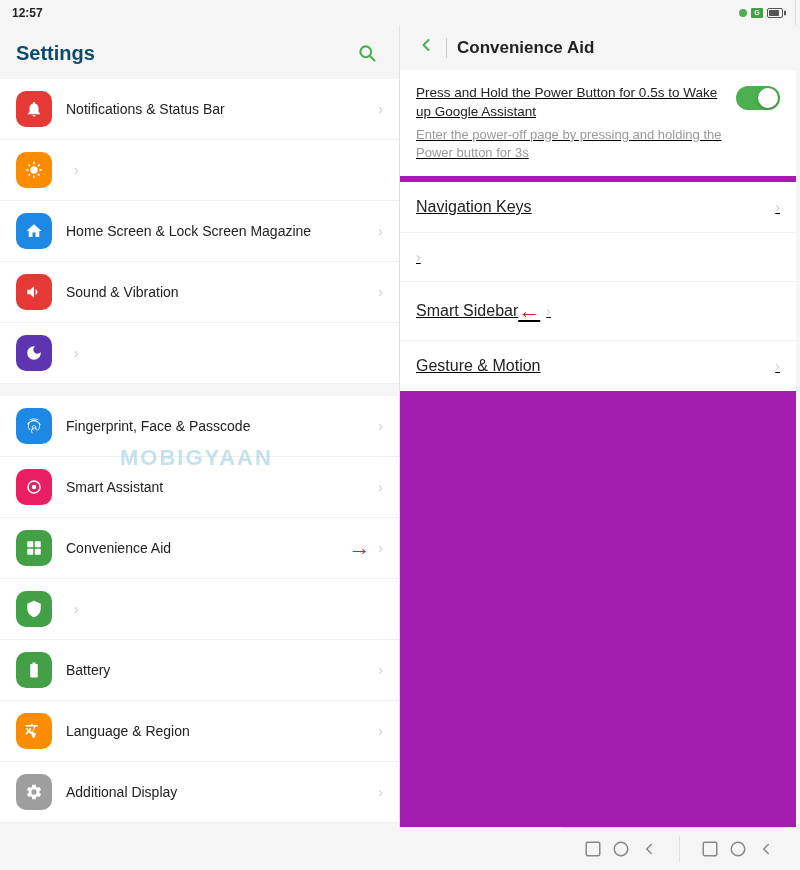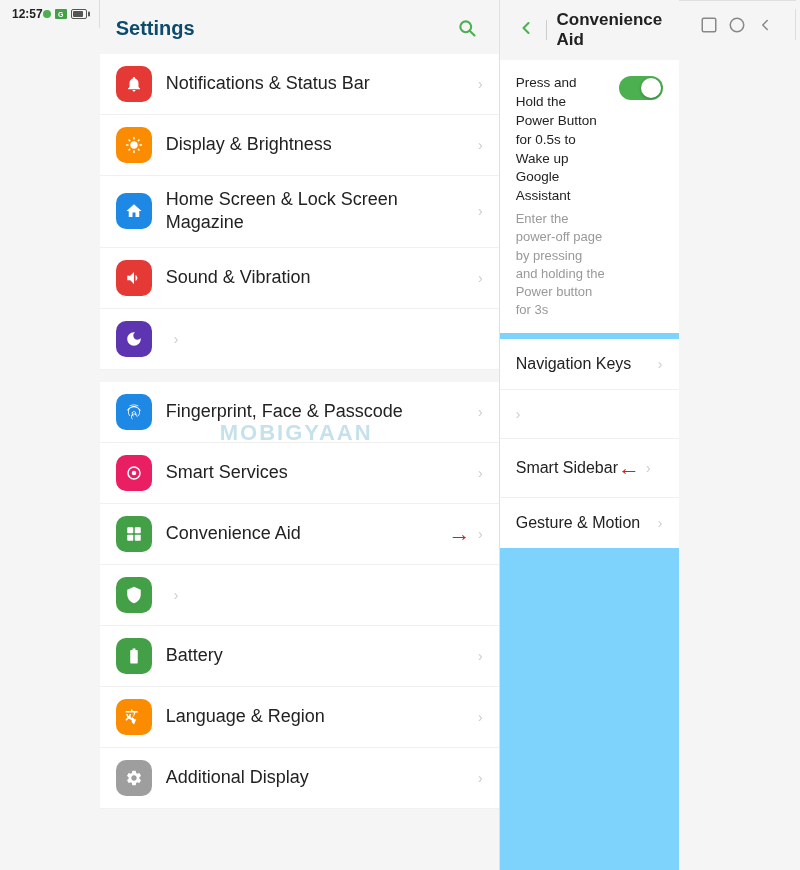--- a/index.html
+++ b/index.html
@@ -108,21 +108,21 @@
       border-radius: 10px;
       display: flex; align-items: center; justify-content: center;
       margin-right: 14px;
       flex-shrink: 0;
       font-size: 18px;
       color: white;
     }
 
     .item-text {
       flex: 1;
-      font-size: 18px;
+      font-size: 14px;
       color: #222;
       line-height: 1.3;
     }
 
     .item-arrow {
       color: #ccc;
       font-size: 14px;
       margin-left: 8px;
     }
 
@@ -169,21 +169,22 @@
     }
     .right-header-title {
       font-size: 17px;
       font-weight: 600;
       color: #222;
     }
 
     .right-content {
       flex: 1;
       overflow-y: auto;
-      background: #7dd3fc;
+      background: #a21caf;
+      text-decoration: underline;
     }
 
     .right-card {
       background: white;
       margin-bottom: 6px;
       padding: 14px 16px;
     }
 
     .toggle-row {
       display: flex;
@@ -289,21 +290,21 @@
     }
     .nav-divider {
       width: 1px;
       background: #ddd;
       margin: 8px 0;
     }
   </style>
 </head>
 <body>
 
-<div style="position:relative; width:796px; height:870px; overflow:hidden; display:flex; ">
+<div style="position:relative; width:796px; height:870px; overflow:hidden; display:flex; flex-direction:column;align-items:flex-end;">
 
   <div class="status-bars">
 
     <div class="status-bar" style="border-right:1px solid #ddd;">
       <span class="time">12:57</span>
       <div class="icons">
         <div class="notif-dot"></div>
         <div class="sim-icon" style="background:#43a047;">G</div>
         <div class="status-icon-box">
           <div class="battery-fill" style="width:70%;"></div>
@@ -339,21 +340,20 @@
             </div>
             <span class="item-text">Notifications &amp; Status Bar</span>
             <span class="item-arrow">›</span>
           </div>
           <div class="settings-item">
             <div class="item-icon" style="background:#fb8c00;">
               <svg width="18" height="18" viewBox="0 0 24 24" fill="white">
                   <path d="M12 7c-2.76 0-5 2.24-5 5s2.24 5 5 5 5-2.24 5-5-2.24-5-5-5zM2 13h2c.55 0 1-.45 1-1s-.45-1-1-1H2c-.55 0-1 .45-1 1s.45 1 1 1zm18 0h2c.55 0 1-.45 1-1s-.45-1-1-1h-2c-.55 0-1 .45-1 1s.45 1 1 1zM11 2v2c0 .55.45 1 1 1s1-.45 1-1V2c0-.55-.45-1-1-1s-1 .45-1 1zm0 18v2c0 .55.45 1 1 1s1-.45 1-1v-2c0-.55-.45-1-1-1s-1 .45-1 1zM5.99 4.58c-.39-.39-1.03-.39-1.41 0-.39.39-.39 1.03 0 1.41l1.06 1.06c.39.39 1.03.39 1.41 0s.39-1.03 0-1.41L5.99 4.58zm12.37 12.37c-.39-.39-1.03-.39-1.41 0-.39.39-.39 1.03 0 1.41l1.06 1.06c.39.39 1.03.39 1.41 0 .39-.39.39-1.03 0-1.41l-1.06-1.06zm1.06-10.96c.39-.39.39-1.03 0-1.41-.39-.39-1.03-.39-1.41 0l-1.06 1.06c-.39.39-.39 1.03 0 1.41s1.03.39 1.41 0l1.06-1.06zM7.05 18.36c.39-.39.39-1.03 0-1.41-.39-.39-1.03-.39-1.41 0l-1.06 1.06c-.39.39-.39 1.03 0 1.41s1.03.39 1.41 0l1.06-1.06z"></path>
                 </svg>
             </div>
-            <span class="item-text">Display &amp; Brightness</span>
             <span class="item-arrow">›</span>
           </div>
           <div class="settings-item">
             <div class="item-icon" style="background:#1e88e5;">
               <svg width="18" height="18" viewBox="0 0 24 24" fill="white">
                   <path d="M10 20v-6h4v6h5v-8h3L12 3 2 12h3v8z"></path>
                 </svg>
             </div>
             <span class="item-text">Home Screen &amp; Lock Screen Magazine</span>
             <span class="item-arrow">›</span>
@@ -389,21 +389,21 @@
             <span class="item-text">Fingerprint, Face &amp; Passcode</span>
             <span class="item-arrow">›</span>
           </div>
           <div class="settings-item">
             <div class="item-icon" style="background:#e91e63;">
               <svg width="18" height="18" viewBox="0 0 24 24" fill="white">
                   <circle cx="12" cy="12" r="8" stroke="white" stroke-width="2" fill="none"></circle>
                   <circle cx="12" cy="12" r="3" fill="white"></circle>
                 </svg>
             </div>
-            <span class="item-text">Smart Services</span>
+            <span class="item-text">Smart Assistant</span>
             <span class="item-arrow">›</span>
           </div>
           <div class="settings-item" style="background:#fff;">
             <div class="item-icon" style="background:#43a047;">
               <svg width="18" height="18" viewBox="0 0 24 24" fill="white">
                   <rect x="3" y="3" width="8" height="8" rx="1" fill="white"></rect>
                   <rect x="13" y="3" width="8" height="8" rx="1" fill="white"></rect>
                   <rect x="3" y="13" width="8" height="8" rx="1" fill="white"></rect>
                   <rect x="13" y="13" width="8" height="8" rx="1" fill="white"></rect>
                 </svg>

